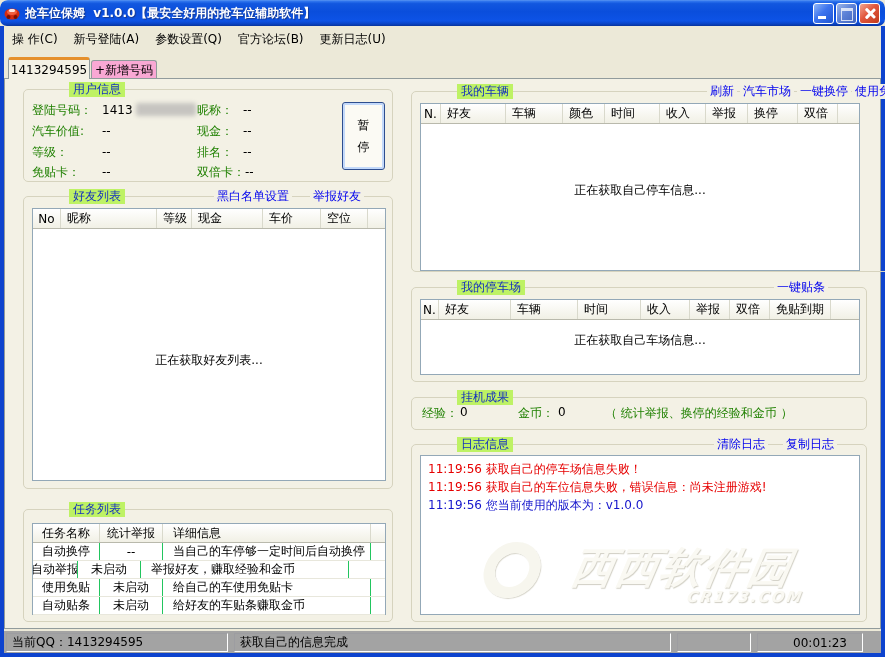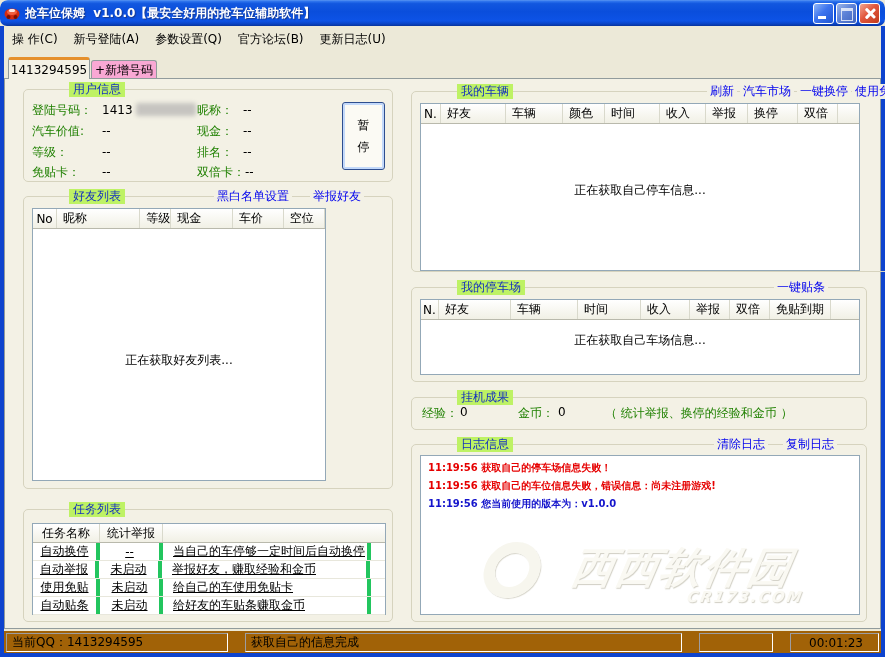--- a/index.html
+++ b/index.html
@@ -33,44 +33,44 @@
 .gtitle{position:absolute;top:-8px;left:8px;background:#bef264;padding:0 4px;color:#1430BE;line-height:15px;margin-left:37px;}
 .glink{position:absolute;top:-8px;background:#F3F1E5;padding:0 3px;color:#0000EE;line-height:15px;}
 
 .tbl{position:absolute;background:#fff;border:1px solid #93A8B7;}
 .thead{display:flex;height:20px;background:linear-gradient(#ffffff,#F1F0E5);border-bottom:1px solid #B9B9AC;align-items:stretch;}
 .th{display:flex;align-items:center;padding-left:6px;border-right:1px solid #D9D9CC;white-space:nowrap;overflow:hidden;}
 .th.cn{justify-content:center;padding-left:0;}
 .loading{position:absolute;left:0;right:0;text-align:center;}
 
 .trow{display:flex;height:18px;align-items:center;border-bottom:1px solid #E8E7DC;}
-.trow .td{border-right:4px solid #22c55e;height:100%;display:flex;align-items:center;white-space:nowrap;overflow:hidden;text-decoration:underline;}
+.trow .td{border-right:1px solid #22c55e;height:100%;display:flex;align-items:center;white-space:nowrap;overflow:hidden;}
 .td.cc{justify-content:center;}
 .td.lc{padding-left:10px;}
 
 .uirow{position:absolute;height:20px;display:flex;align-items:center;white-space:nowrap;left:8px;}
 .pair1{width:165px;display:flex;align-items:center;}
 .pair1 .lbl{min-width:62px;margin-right:8px;}
 .lbl{color:#1F8000;}
 .val{color:#000;}
 .lbl2{min-width:46px;}
 .blurbox{display:inline-block;width:60px;height:13px;background:#c6c4c0;filter:blur(2px);border-radius:2px;vertical-align:-2px;margin-left:3px;}
 #pause-btn{position:absolute;left:318px;top:12px;width:43px;height:68px;background:#FBFAF4;border:1px solid #2E4E8E;border-radius:3px;box-shadow:inset 0 0 0 2px #C3D9FA;display:flex;flex-direction:column;align-items:center;justify-content:center;gap:9px;font-size:12px;}
 #pause-btn span{display:block;line-height:13px;}
 
-.logline{position:absolute;left:7px;white-space:nowrap;font-size:10px;font-weight:bold;}
+.logline{position:absolute;left:7px;white-space:nowrap;font-size:12px;}
 .log-red{color:#E60000;}
 .log-blue{color:#1515CC;}
 
 #wmark{position:absolute;left:62px;top:84px;width:360px;height:72px;color:#FAF9F3;transform:skewX(-10deg);}
 #wm-circle{position:absolute;left:0;top:2px;width:56px;height:56px;border-radius:50%;border:11px solid #F7F6EE;box-shadow:1px 1px 1px #D8D6CB,inset 1px 1px 1px #D8D6CB;}
 #wm-main{position:absolute;left:88px;top:0px;font-size:42px;font-weight:bold;font-style:italic;letter-spacing:2px;text-shadow:1px 1px 1px #D1CFC4,-1px -1px 1px #ffffff;}
 #wm-sub{position:absolute;left:208px;top:48px;font-size:15px;font-weight:bold;font-style:italic;letter-spacing:2px;text-shadow:1px 1px 1px #D1CFC4,-1px -1px 1px #ffffff;}
 
-#statusbar{height:22px;flex:0 0 22px;display:flex;align-items:stretch;background:#a16207;padding:2px 2px 1px 2px;gap:17px;}
+#statusbar{height:22px;flex:0 0 22px;display:flex;align-items:stretch;background:#a3a3a3;padding:2px 18px 1px 2px;gap:6px;}
 .scell{border:1px solid;border-color:#9D9DA1 #FFFFFF #FFFFFF #9D9DA1;display:flex;align-items:center;padding:0 5px;white-space:nowrap;overflow:hidden;}
 
 .resitem{position:absolute;top:7px;white-space:nowrap;}
 .note-green{color:#1F8000;}
 a,.glink{text-decoration:none;}
 </style>
 </head>
 <body>
 
 <div id="win">
@@ -137,47 +137,48 @@
           <div id="pause-btn">
             <span>暂</span>
             <span>停</span>
           </div>
         </div>
 
         <div class="group" style="left:18px;top:117px;width:370px;height:293px;">
           <span class="gtitle">好友列表</span>
           <span class="glink" style="right:100px;">黑白名单设置</span>
           <span class="glink" style="right:28px;">举报好友</span>
-          <div class="tbl" style="left:8px;top:11px;width:294px;height:273px;">
+          <div class="tbl" style="left:8px;top:11px;width:354px;height:273px;">
             <div class="thead">
               <div class="th cn" style="width:28px;">No</div>
               <div class="th" style="width:96px;">昵称</div>
               <div class="th" style="width:35px;">等级</div>
               <div class="th" style="width:71px;">现金</div>
               <div class="th" style="width:58px;">车价</div>
               <div class="th" style="width:47px;">空位</div>
             </div>
             <div class="loading" style="top:143px;">正在获取好友列表...</div>
           </div>
         </div>
 
         <div class="group" style="left:18px;top:430px;width:370px;height:113px;">
           <span class="gtitle">任务列表</span>
           <div class="tbl" style="left:8px;top:13px;width:354px;height:92px;">
             <div class="thead" style="height:19px;">
               <div class="th cn" style="width:67px;">任务名称</div>
               <div class="th cn" style="width:63px;">统计举报</div>
+              <div class="th" style="width:208px;padding-left:10px;">详细信息</div>
             </div>
             <div class="trow">
               <div class="td cc" style="width:67px;">自动换停</div>
               <div class="td cc" style="width:63px;">--</div>
               <div class="td lc" style="width:208px;">当自己的车停够一定时间后自动换停</div>
             </div>
             <div class="trow">
-              <div class="td cc" style="width:66px;">自动举报</div>
+              <div class="td cc" style="width:45px;">自动举报</div>
               <div class="td cc" style="width:63px;">未启动</div>
               <div class="td lc" style="width:208px;">举报好友，赚取经验和金币</div>
             </div>
             <div class="trow">
               <div class="td cc" style="width:67px;">使用免贴</div>
               <div class="td cc" style="width:63px;">未启动</div>
               <div class="td lc" style="width:208px;">给自己的车使用免贴卡</div>
             </div>
             <div class="trow">
               <div class="td cc" style="width:67px;">自动贴条</div>

